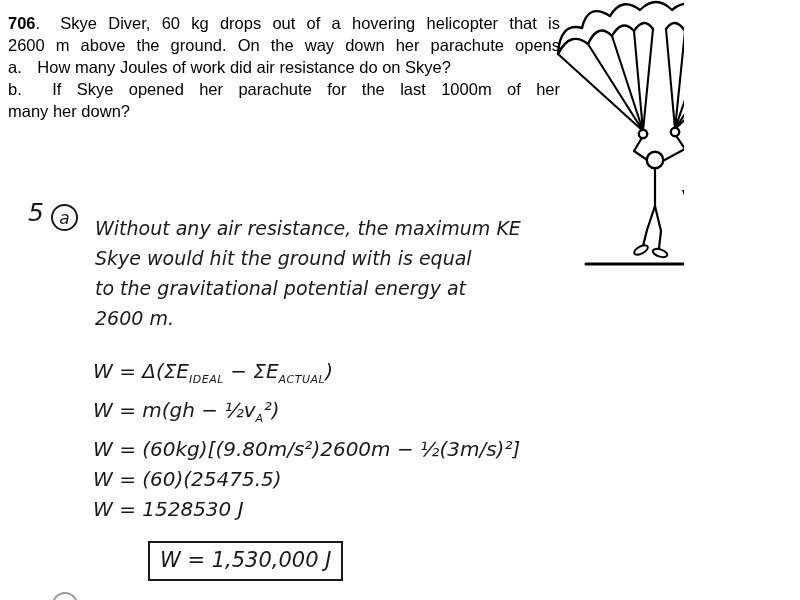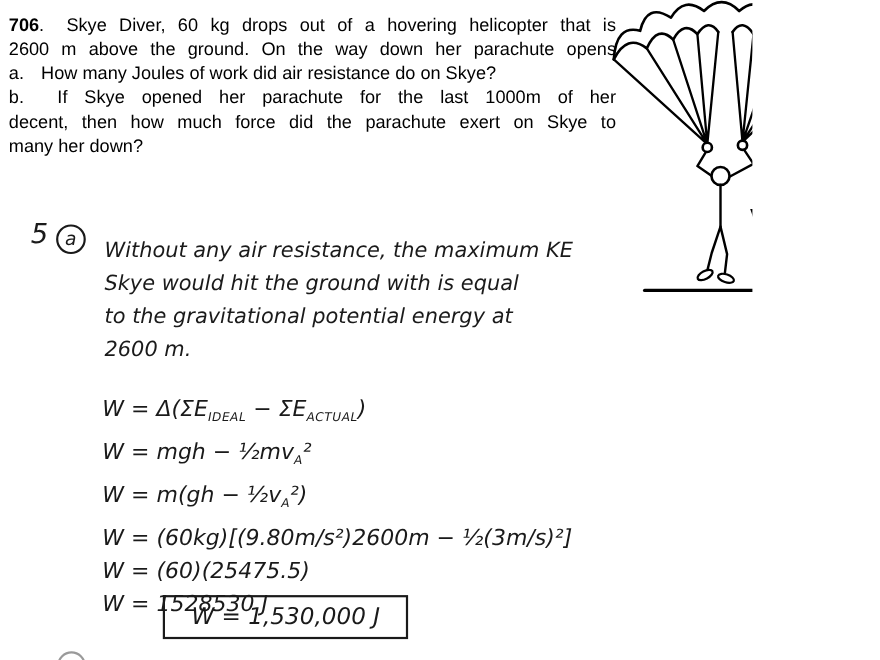--- a/index.html
+++ b/index.html
@@ -37,21 +37,21 @@
                    border: 2px solid #1a1a1a; border-radius: 50%;
                    display: inline-flex; align-items: center; justify-content: center;
                    font-size: 17px; }
 
   .explain { position: absolute; left: 95px; top: 213px; font-size: 19px; line-height: 30px; white-space: nowrap; }
 
   .equations { position: absolute; left: 93px; top: 356px; font-size: 20px; line-height: 30px; white-space: nowrap; }
   .eq sub { font-size: 11px; letter-spacing: 0.5px; }
 
   .answer-box { position: absolute; left: 148px; top: 541px;
-                border: 2.5px solid #1a1a1a; padding: 5px 24px 7px;
+                border: 2.5px solid #1a1a1a; padding: 5px 10px 7px;
                 font-size: 21px; }
 
   .partial-mark { position: absolute; left: 52px; top: 592px; width: 26px; height: 26px;
                   border: 2px solid #9a9a9a; border-radius: 50%; }
 </style>
 </head>
 <body>
 
 <div class="page">
 
@@ -63,23 +63,20 @@
     <div class="jline">
       <span>2600 m above the ground. On the way down her parachute opens</span>
     </div>
     <div class="jline last">
       <span class="part-label">a.</span>
       <span>How many Joules of work did air resistance do on Skye?</span>
     </div>
     <div class="jline">
       <span class="part-label b">b.</span>
       <span>If Skye opened her parachute for the last 1000m of her</span>
-    </div>
-    <div class="jline">
-      <span>decent, then how much force did the parachute exert on Skye to</span>
     </div>
     <div class="jline last">
       <span>many her down?</span>
     </div>
   </section>
 
   <svg class="figure-svg" width="250" height="272" viewBox="0 0 250 272">
     <g fill="none" stroke="#000" stroke-width="2.4" stroke-linecap="round" stroke-linejoin="round">
 
       <path d="M10,54 Q12,22 34,28 Q40,2 62,16 Q74,-4 92,10 Q108,-6 124,10 Q140,-4 154,14 Q170,0 182,26 Q204,20 208,52"></path>
@@ -128,23 +125,20 @@
     <div>Skye would hit the ground with is equal</div>
     <div>to the gravitational potential energy at</div>
     <div>2600 m.</div>
   </div>
 
   <div class="equations hand">
     <div class="eq">
       <span>W = Δ(ΣE</span><sub>IDEAL</sub><span> − ΣE</span><sub>ACTUAL</sub><span>)</span>
     </div>
     <div class="eq">
-      <span>W = mgh − ½mv</span><sub>A</sub><span>²</span>
-    </div>
-    <div class="eq">
       <span>W = m(gh − ½v</span><sub>A</sub><span>²)</span>
     </div>
     <div class="eq">W = (60kg)[(9.80m/s²)2600m − ½(3m/s)²]</div>
     <div class="eq">W = (60)(25475.5)</div>
     <div class="eq">W = 1528530 J</div>
   </div>
 
   <div class="answer-box hand">W = 1,530,000 J</div>
 
   <div class="partial-mark"></div>

